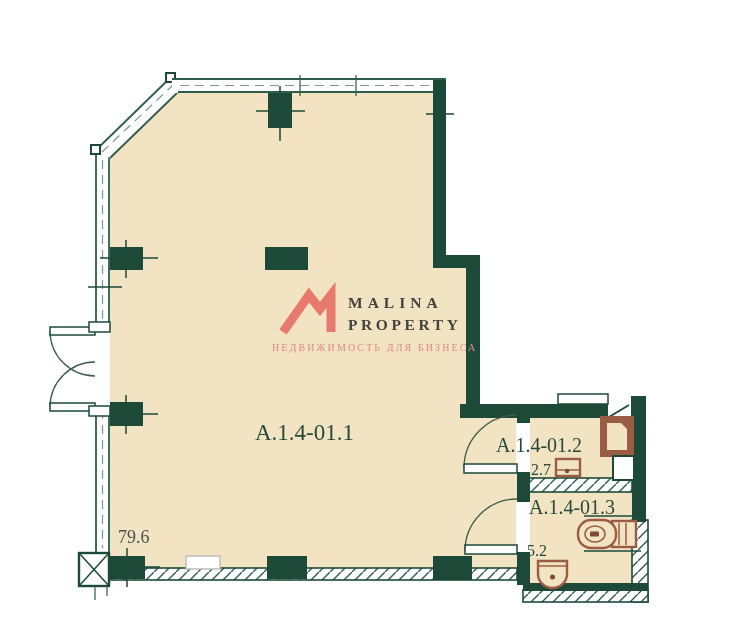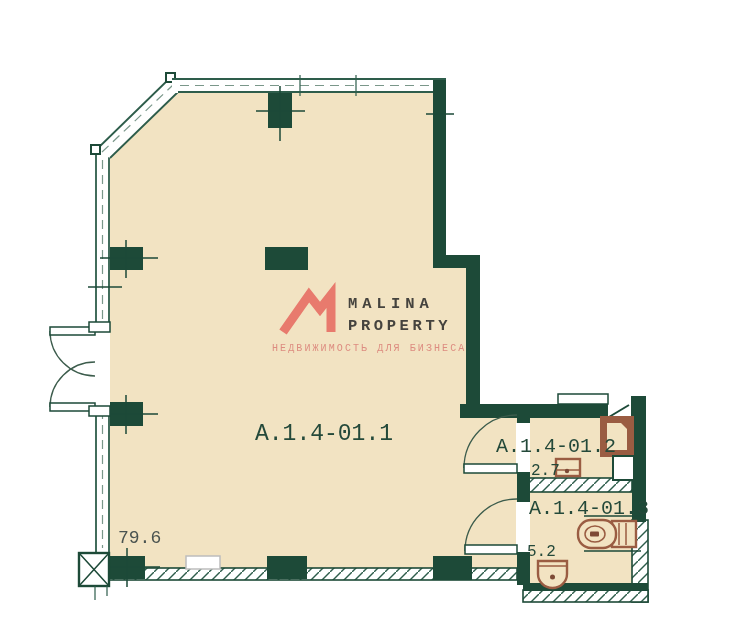--- a/index.html
+++ b/index.html
@@ -1,20 +1,20 @@
 <!DOCTYPE html>
 <html style="--wall_green: #1d4a38; --window_green: #2e5d4b; --floor_beige: #f2e3c2; --fixture_brown: #9a5c42; --fixture_brown_dark: #7d4a36; --logo_red: #e87a6d; --logo_text: #45433e; --logo_tagline: #dd8c80; --label_green: #24493a; --number_gray: #4a5350;"><head>
 <meta charset="utf-8">
 <style>
   html,body{margin:0;padding:0;background:#ffffff;}
   .canvas{
     position:relative;
     width:729px;height:638px;
     background:#ffffff;
-    font-family:Liberation Mono, monospace;
+    font-family:Liberation Serif, serif;
     overflow:hidden;
   }
   svg{display:block;}
   .wall{fill:var(--wall_green);}
   .wline{stroke:var(--window_green);stroke-width:1.8;fill:none;}
   .wline-thin{stroke:var(--window_green);stroke-width:1.2;fill:none;}
   .dashline{stroke:#7a978a;stroke-width:1.2;fill:none;stroke-dasharray:9 6;}
   .floor{fill:var(--floor_beige);}
   .hatchwall{fill:url(#hatch);stroke:var(--wall_green);stroke-width:1.6;}
   .tick{stroke:var(--wall_green);stroke-width:1.5;fill:none;}

